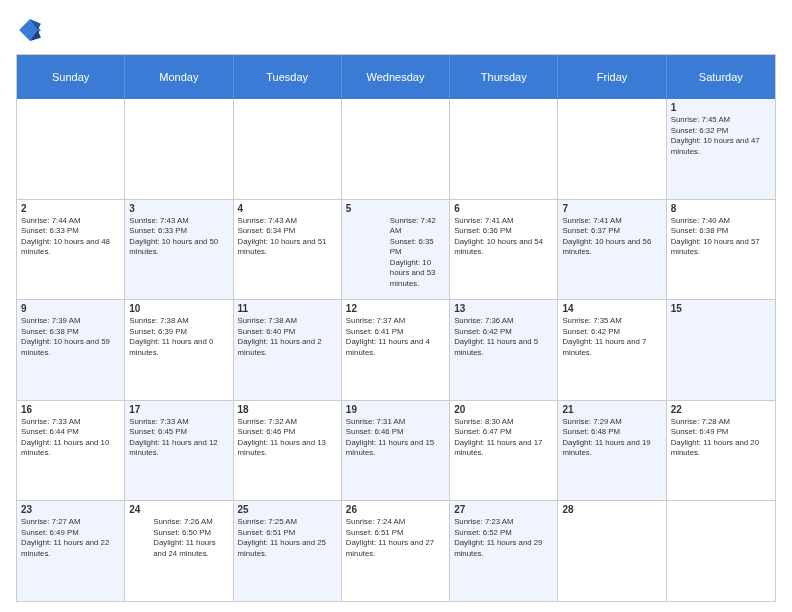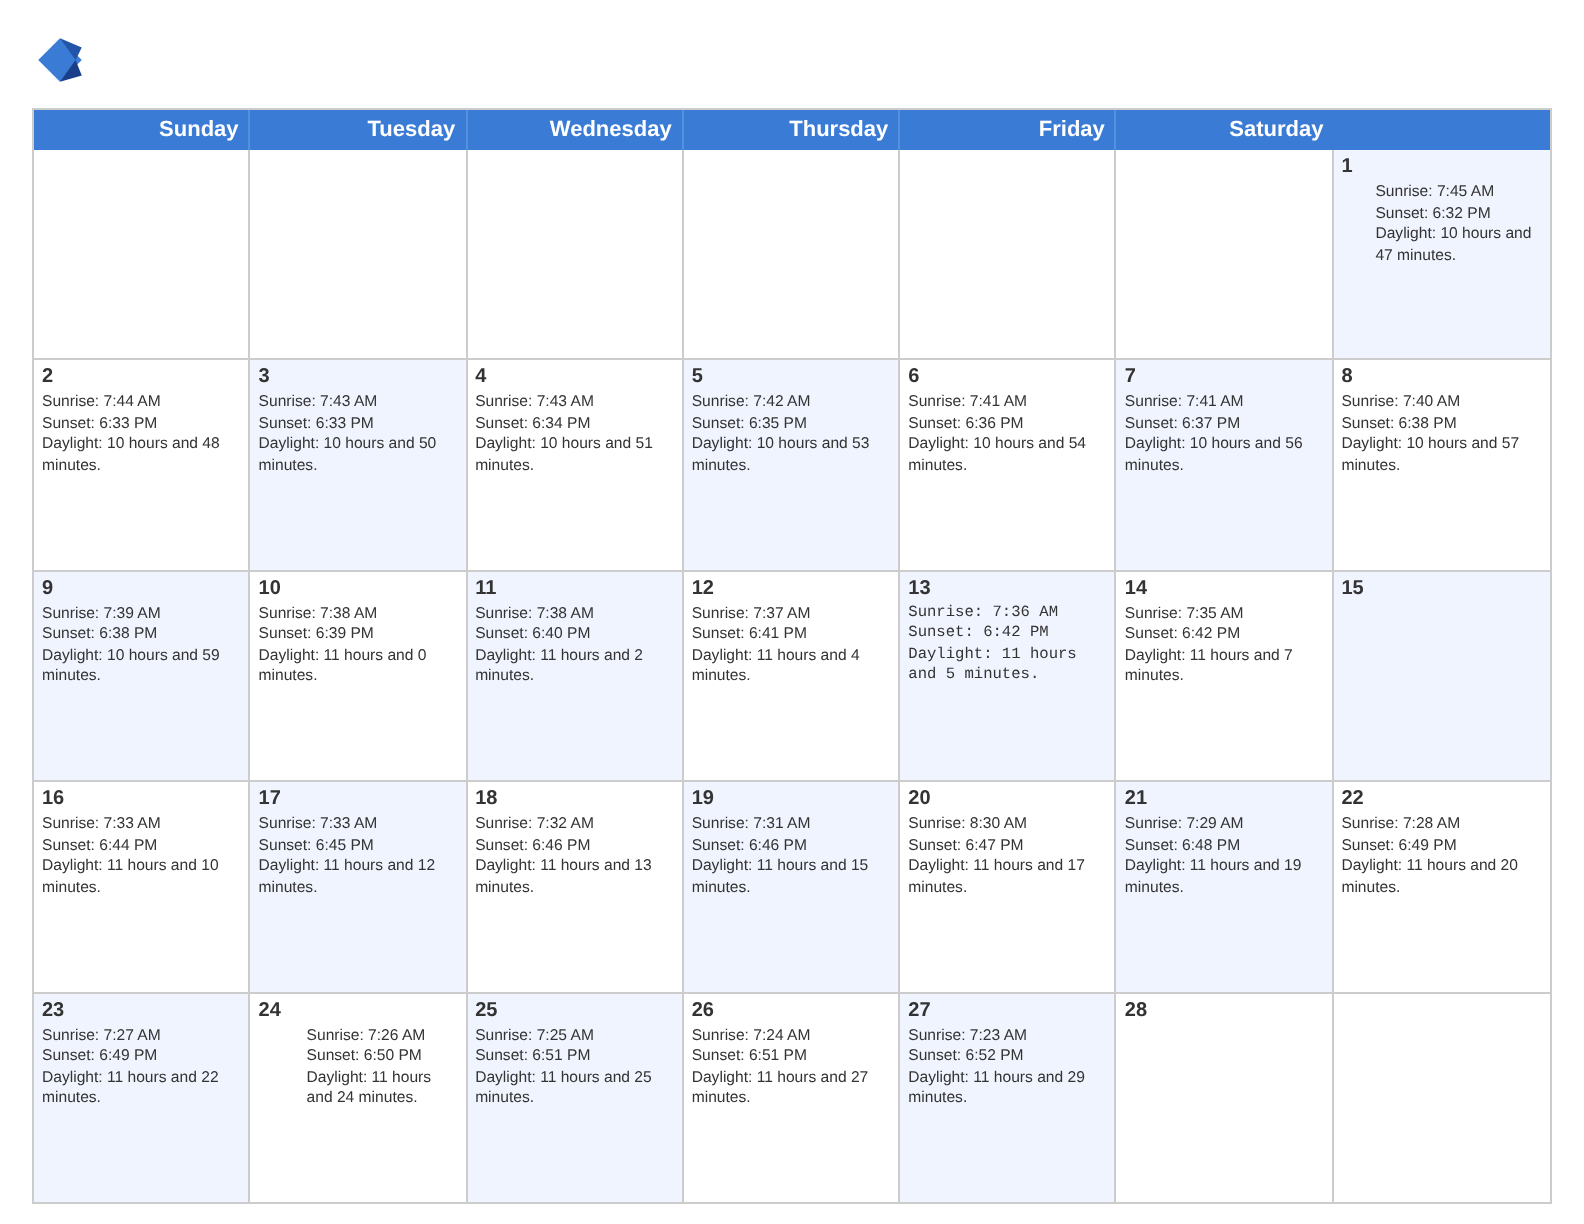--- a/index.html
+++ b/index.html
@@ -67,23 +67,23 @@
       flex-direction: column;
     }
     .cal-header {
       display: grid;
       grid-template-columns: repeat(7, 1fr);
       background: #3a7bd5;
     }
     .cal-header-cell {
       color: #fff;
       font-size: 11px;
-      font-weight: bold;
-      padding: 4px 5px;
-      text-align: right;
+      font-weight: normal;
+      padding: 16px 5px;
+      text-align: center;
       border-right: 1px solid #5591df;
     }
     .cal-header-cell:last-child { border-right: none; }
     .cal-body {
       flex: 1;
       display: flex;
       flex-direction: column;
     }
     .cal-row {
       display: grid;
@@ -135,37 +135,38 @@
     </div>
     <div class="title-block">
       <div class="month-title"></div>
       <div class="location-title"></div>
     </div>
   </div>
 
   <div class="calendar">
     <div class="cal-header" id="cal-header-row">
         <div class="cal-header-cell">Sunday</div>
+        <div class="cal-header-cell">Monday</div>
         <div class="cal-header-cell">Tuesday</div>
         <div class="cal-header-cell">Wednesday</div>
         <div class="cal-header-cell">Thursday</div>
         <div class="cal-header-cell">Friday</div>
         <div class="cal-header-cell">Saturday</div>
       </div>
     <div class="cal-body" id="cal-body">
         <div class="cal-row">
           <div class="cal-cell empty"></div>
           <div class="cal-cell empty"></div>
           <div class="cal-cell empty"></div>
           <div class="cal-cell empty"></div>
           <div class="cal-cell empty"></div>
           <div class="cal-cell empty"></div>
           <div class="cal-cell alt-bg">
             <div class="day-num">1</div>
-            <div class="cell-text" style="white-space: pre-line; margin-left: 17px;">Sunrise: 7:45 AM
+            <div class="cell-text" style="white-space: pre-line;">Sunrise: 7:45 AM
 Sunset: 6:32 PM
 Daylight: 10 hours and 47 minutes.</div>
           </div>
         </div>
         <div class="cal-row">
           <div class="cal-cell">
             <div class="day-num">2</div>
             <div class="cell-text" style="white-space: pre-line;">Sunrise: 7:44 AM
 Sunset: 6:33 PM
 Daylight: 10 hours and 48 minutes.</div>
@@ -177,21 +178,21 @@
 Daylight: 10 hours and 50 minutes.</div>
           </div>
           <div class="cal-cell">
             <div class="day-num">4</div>
             <div class="cell-text" style="white-space: pre-line;">Sunrise: 7:43 AM
 Sunset: 6:34 PM
 Daylight: 10 hours and 51 minutes.</div>
           </div>
           <div class="cal-cell alt-bg">
             <div class="day-num">5</div>
-            <div class="cell-text" style="white-space: pre-line;">Sunrise: 7:42 AM
+            <div class="cell-text" style="white-space: pre-line; margin-left: 44px;">Sunrise: 7:42 AM
 Sunset: 6:35 PM
 Daylight: 10 hours and 53 minutes.</div>
           </div>
           <div class="cal-cell">
             <div class="day-num">6</div>
             <div class="cell-text" style="white-space: pre-line;">Sunrise: 7:41 AM
 Sunset: 6:36 PM
 Daylight: 10 hours and 54 minutes.</div>
           </div>
           <div class="cal-cell alt-bg">
@@ -227,21 +228,21 @@
 Daylight: 11 hours and 2 minutes.</div>
           </div>
           <div class="cal-cell">
             <div class="day-num">12</div>
             <div class="cell-text" style="white-space: pre-line;">Sunrise: 7:37 AM
 Sunset: 6:41 PM
 Daylight: 11 hours and 4 minutes.</div>
           </div>
           <div class="cal-cell alt-bg">
             <div class="day-num">13</div>
-            <div class="cell-text" style="white-space: pre-line; font-family: Liberation Mono, monospace;">Sunrise: 7:36 AM
+            <div class="cell-text" style="white-space: pre-line;">Sunrise: 7:36 AM
 Sunset: 6:42 PM
 Daylight: 11 hours and 5 minutes.</div>
           </div>
           <div class="cal-cell">
             <div class="day-num">14</div>
             <div class="cell-text" style="white-space: pre-line;">Sunrise: 7:35 AM
 Sunset: 6:42 PM
 Daylight: 11 hours and 7 minutes.</div>
           </div>
           <div class="cal-cell alt-bg">

